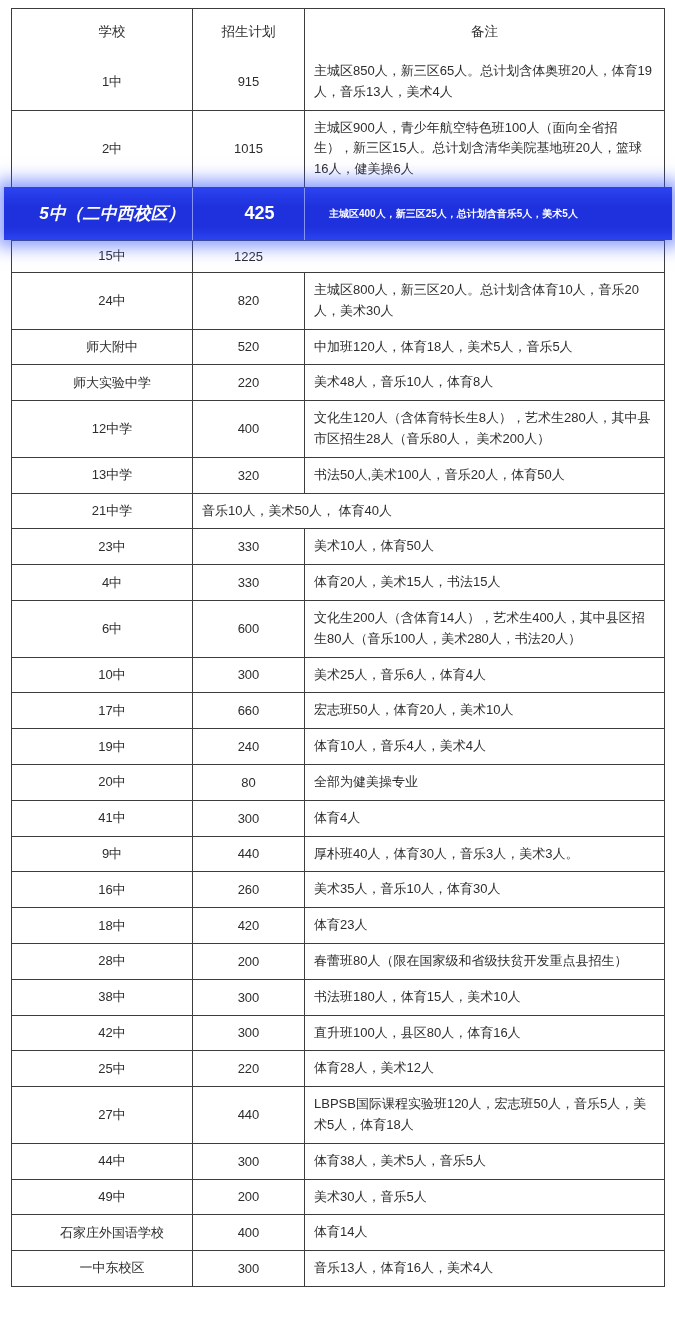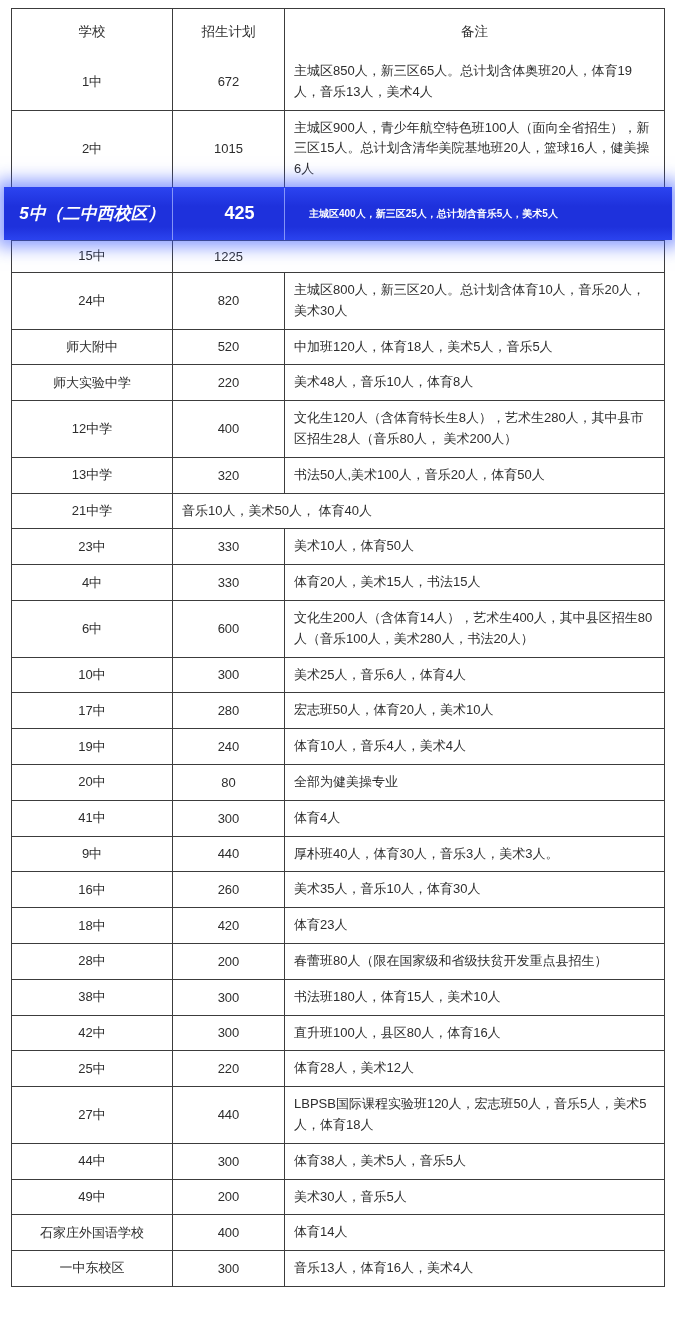--- a/index.html
+++ b/index.html
@@ -34,20 +34,21 @@
     box-sizing: border-box;
   }
   .cell + .cell {
     border-left: 1px solid var(--border-c, #3c3c3c);
   }
   .school {
     width: 160px;
     justify-content: center;
     text-align: center;
     padding: 4px 4px;
+    margin-left: 20px;
   }
   .plan {
     width: 112px;
     justify-content: center;
     text-align: center;
     padding: 4px 2px;
   }
   .remark {
     flex: 1;
     justify-content: flex-start;
@@ -94,21 +95,21 @@
 <div class="page">
   <div class="tbl">
     <div class="row head">
       <div class="cell school">学校</div>
       <div class="cell plan">招生计划</div>
       <div class="cell remark">备注</div>
     </div>
     <div>
         <div class="row">
           <div class="cell school">1中</div>
-          <div class="cell plan">672</div>
+          <div class="cell plan">915</div>
           <div class="cell remark">主城区850人，新三区65人。总计划含体奥班20人，体育19人，音乐13人，美术4人</div>
         </div>
         <div class="row">
           <div class="cell school">2中</div>
           <div class="cell plan">1015</div>
           <div class="cell remark">主城区900人，青少年航空特色班100人（面向全省招生），新三区15人。总计划含清华美院基地班20人，篮球16人，健美操6人</div>
         </div>
         <div class="row hl">
           <div class="cell school">5中（二中西校区）</div>
           <div class="cell plan">425</div>
@@ -162,21 +163,21 @@
           <div class="cell plan">600</div>
           <div class="cell remark">文化生200人（含体育14人），艺术生400人，其中县区招生80人（音乐100人，美术280人，书法20人）</div>
         </div>
         <div class="row">
           <div class="cell school">10中</div>
           <div class="cell plan">300</div>
           <div class="cell remark">美术25人，音乐6人，体育4人</div>
         </div>
         <div class="row">
           <div class="cell school">17中</div>
-          <div class="cell plan">280</div>
+          <div class="cell plan">660</div>
           <div class="cell remark">宏志班50人，体育20人，美术10人</div>
         </div>
         <div class="row">
           <div class="cell school">19中</div>
           <div class="cell plan">240</div>
           <div class="cell remark">体育10人，音乐4人，美术4人</div>
         </div>
         <div class="row">
           <div class="cell school">20中</div>
           <div class="cell plan">80</div>

